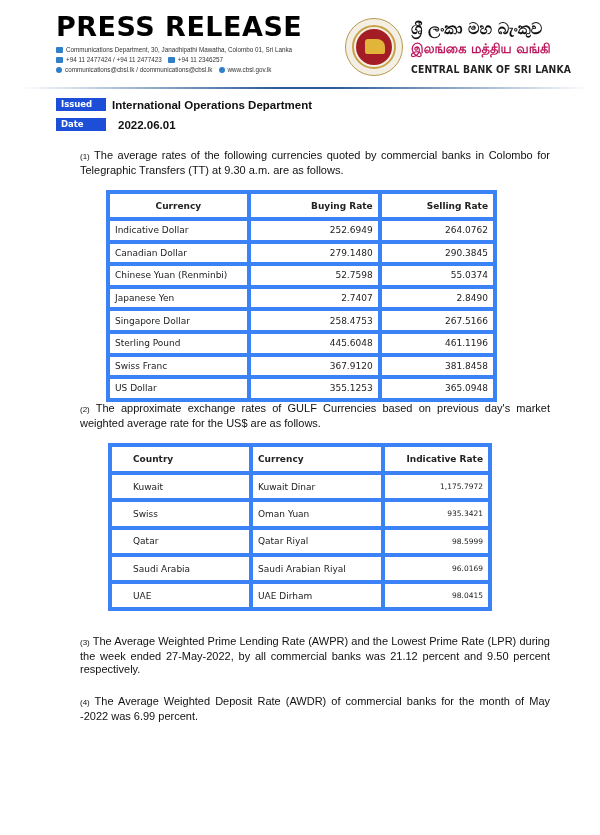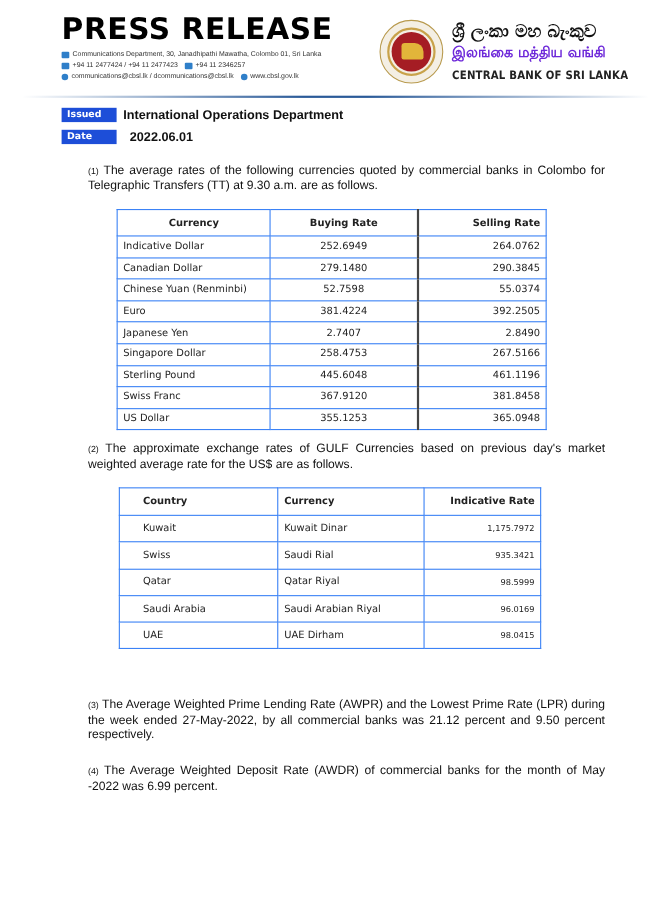--- a/index.html
+++ b/index.html
@@ -10,46 +10,46 @@
   .contact { position:absolute; left:56px; font-size:6.3px; color:#333; line-height:9px; white-space:nowrap; display:flex; align-items:center; gap:3px; }
   .contact .ic { display:inline-block; width:7px; height:6px; border-radius:1px; background:#2f7fc9; }
   .contact .ic.round { border-radius:50%; width:6px; height:6px; }
   .c1 { top:45px; } .c2 { top:55px; } .c3 { top:65px; }
 
   .seal { position:absolute; left:345px; top:18px; width:58px; height:58px; border-radius:50%; background:#f4efe4; border:1px solid #b89a4e; box-sizing:border-box; }
   .seal .ring { position:absolute; left:6px; top:6px; width:44px; height:44px; border-radius:50%; border:2px solid #c8a24a; box-sizing:border-box; }
   .seal .inner { position:absolute; left:10px; top:10px; width:36px; height:36px; border-radius:50%; background:#a51d24; }
   .seal .lion { position:absolute; left:19px; top:20px; width:20px; height:15px; background:#e2b53a; border-radius:3px 8px 2px 2px; }
   .sinhala { position:absolute; left:411px; top:19px; font-size:16px; font-weight:bold; color:#111; font-family:"DejaVu Sans", sans-serif; line-height:20px; }
-  .tamil { position:absolute; left:411px; top:41px; font-size:13px; font-weight:bold; color:#6d28d9; font-family:"DejaVu Sans", sans-serif; line-height:16px; }
+  .tamil { position:absolute; left:411px; top:41px; font-size:13px; font-weight:bold; color:#be185d; font-family:"DejaVu Sans", sans-serif; line-height:16px; }
   .cbsl { position:absolute; left:411px; top:63px; font-size:10.5px; font-weight:bold; color:#222; letter-spacing:0.2px; font-family:"DejaVu Sans", sans-serif; transform:scaleX(0.88); transform-origin:left; }
 
   .rule { position:absolute; left:20px; top:87px; width:570px; height:2px; background:linear-gradient(to right, rgba(40,80,140,0) 0%, #2a5a98 45%, #2a5a98 55%, rgba(40,80,140,0) 100%); }
 
   .tag { position:absolute; left:56px; width:50px; height:13px; background:#1d4ed8; color:#fff; font-weight:bold; font-size:8.5px; line-height:13px; padding-left:5px; box-sizing:border-box; font-family:"DejaVu Sans", sans-serif; }
   .tag-issued { top:98px; }
   .tag-date { top:118px; }
   .issued-val { position:absolute; left:112px; top:98px; font-size:11.5px; font-weight:bold; line-height:14px; }
   .date-val { position:absolute; left:118px; top:118px; font-size:11.5px; font-weight:bold; line-height:14px; }
 
   .para { position:absolute; left:80px; width:470px; font-size:11px; line-height:13.5px; color:#111; text-align:justify; }
   .para .num { font-size:8px; }
   .p1 { top:149px; }
   .p2 { top:402px; }
   .p3 { top:635px; }
   .p4 { top:695px; }
 
   table { position:absolute; border-collapse:collapse; font-family:"DejaVu Sans", sans-serif; }
-  table td, table th { border:1px solid #3b82f6; padding:0 5px; font-size:9px; color:#222; white-space:nowrap;margin-top:27px; }
+  table td, table th { border:4px solid #3b82f6; padding:0 5px; font-size:9px; color:#222; white-space:nowrap;margin-top:27px; }
   table th { font-weight:bold; }
   .t1 { left:106px; top:190px; width:391px; }
   .t1 th { height:23px; }
   .t1 td { height:18.6px; }
   .t1 .c-name { width:128px; text-align:left; }
-  .t1 .c-buy { width:122px; text-align:center; }
+  .t1 .c-buy { width:122px; text-align:right; }
   .t1 .c-sell { width:105px; text-align:right; }
   .t1 th.c-name { text-align:center; }
   .t1 tr > *:nth-child(2) { border-right:2px solid #444; }
 
   .t2 { left:108px; top:443px; width:384px; }
   .t2 th { height:24px; text-align:left; }
   .t2 td { height:23.3px; }
   .t2 .c-country { width:126px;padding-left:21px; }
   .t2 .c-cur { width:126px; }
   .t2 .c-rate { width:98px; text-align:right; }
@@ -112,25 +112,20 @@
         <td class="c-name">Canadian Dollar</td>
         <td class="c-buy">279.1480</td>
         <td class="c-sell">290.3845</td>
       </tr>
   <tr>
         <td class="c-name">Chinese Yuan (Renminbi)</td>
         <td class="c-buy">52.7598</td>
         <td class="c-sell">55.0374</td>
       </tr>
   <tr>
-        <td class="c-name">Euro</td>
-        <td class="c-buy">381.4224</td>
-        <td class="c-sell">392.2505</td>
-      </tr>
-  <tr>
         <td class="c-name">Japanese Yen</td>
         <td class="c-buy">2.7407</td>
         <td class="c-sell">2.8490</td>
       </tr>
   <tr>
         <td class="c-name">Singapore Dollar</td>
         <td class="c-buy">258.4753</td>
         <td class="c-sell">267.5166</td>
       </tr>
   <tr>
@@ -160,21 +155,21 @@
     <th class="c-cur">Currency</th>
     <th class="c-rate" style="text-align:right;">Indicative Rate</th>
   </tr>
   <tr>
         <td class="c-country">Kuwait</td>
         <td class="c-cur">Kuwait Dinar</td>
         <td class="c-rate">1,175.7972</td>
       </tr>
   <tr>
         <td class="c-country">Swiss</td>
-        <td class="c-cur">Saudi Rial</td>
+        <td class="c-cur">Oman Yuan</td>
         <td class="c-rate">935.3421</td>
       </tr>
   <tr>
         <td class="c-country">Qatar</td>
         <td class="c-cur">Qatar Riyal</td>
         <td class="c-rate">98.5999</td>
       </tr>
   <tr>
         <td class="c-country">Saudi Arabia</td>
         <td class="c-cur">Saudi Arabian Riyal</td>

